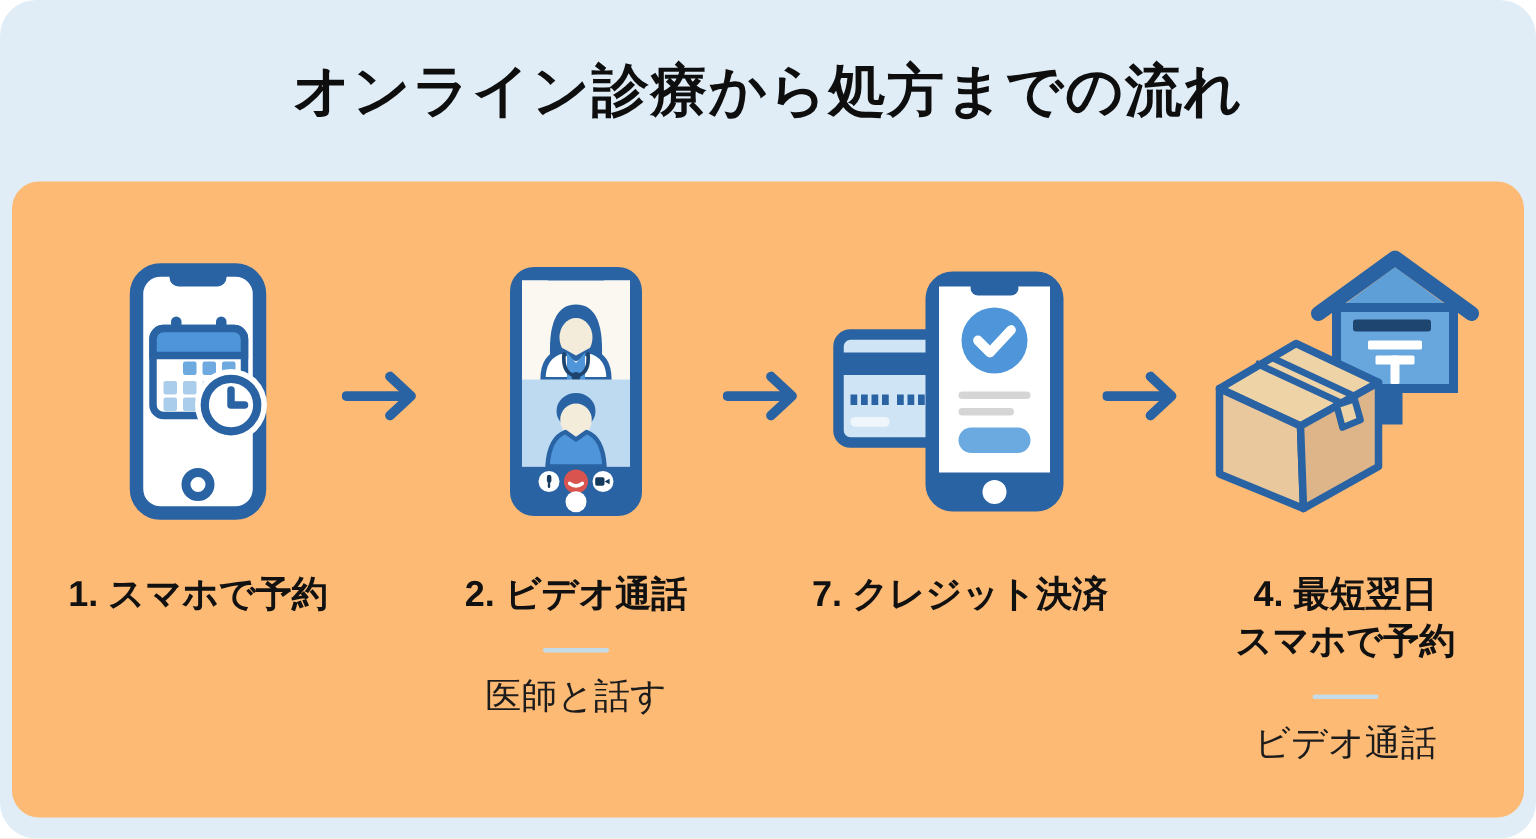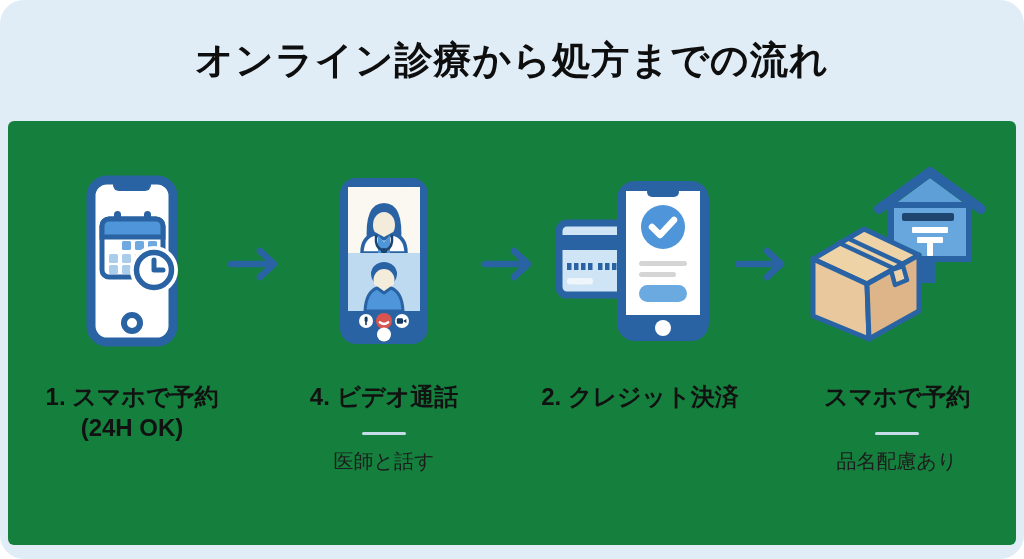--- a/index.html
+++ b/index.html
@@ -4,28 +4,28 @@
 <style>
   * { margin:0; padding:0; box-sizing:border-box; }
   html,body { width:1024px; height:559px; background:#ffffff;
               font-family:"Liberation Sans","DejaVu Sans",sans-serif; }
   .canvas { position:relative; width:1024px; height:559px;
             background:#e0edf7; border-radius:24px; overflow:hidden; }
   .header { position:absolute; top:0; left:0; right:0; height:121px;
             display:flex; align-items:center; justify-content:center; }
   .title  { font-size:38px; font-weight:bold; color:#0e0e0e; letter-spacing:1px; }
   .panel  { position:absolute; left:8px; right:8px; top:121px; bottom:14px;
-            background:#15803d; border-radius:6px; }
+            background:#fdba74; border-radius:18px; }
   .col    { position:absolute; top:0; width:252px; text-align:center;
             transform:translateX(-50%); }
   .col-1 { left:124px; } .col-2 { left:376px; } .col-3 { left:632px; } .col-4 { left:889px; }
   .icon-box { height:226px; display:flex; align-items:flex-end; justify-content:center; }
   .label  { margin-top:34px; font-size:24px; font-weight:bold; color:#111111; line-height:31px; }
   .divider { width:44px; height:3px; background:#c6dbe8; border-radius:2px; margin:20px auto 0; }
-  .subtitle { margin-top:13px; font-size:20px; color:#1c1c1c; }
+  .subtitle { margin-top:13px; font-size:24px; color:#1c1c1c; }
   .arrow { position:absolute; top:126px; }
   .arrow-1 { left:220px; } .arrow-2 { left:474px; } .arrow-3 { left:727px; }
 </style>
 </head>
 <body>
 
 <div class="canvas">
 
   <div class="header">
     <h1 class="title">オンライン診療から処方までの流れ</h1>
@@ -55,21 +55,20 @@
           <g>
             <circle cx="68" cy="95" r="24" fill="#ffffff"></circle>
             <circle cx="68" cy="95" r="17.5" fill="#ffffff" stroke="#2a63a3" stroke-width="5.5"></circle>
             <path d="M68,85 V95 H77" fill="none" stroke="#2a63a3" stroke-width="5" stroke-linecap="round" stroke-linejoin="round"></path>
           </g>
           <circle cx="46" cy="148" r="8" fill="#ffffff" stroke="#2a63a3" stroke-width="6"></circle>
         </svg>
       </div>
       <div class="label">
         <div>1. スマホで予約</div>
-        <div>(24H OK)</div>
       </div>
     </div>
 
     <div class="col col-2">
       <div class="icon-box">
         <svg width="94" height="172" viewBox="0 0 94 172">
           <rect x="3" y="3" width="88" height="166" rx="16" fill="#2a63a3"></rect>
           <rect x="11" y="12" width="72" height="124" fill="#ffffff"></rect>
           <rect x="28" y="8" width="38" height="11" rx="5.5" fill="#2a63a3"></rect>
           <g>
@@ -99,21 +98,21 @@
           </g>
           <g>
             <circle cx="65" cy="146" r="7" fill="#ffffff"></circle>
             <rect x="59.8" y="143.2" width="6.2" height="5.6" rx="1.2" fill="#16395e"></rect>
             <path d="M66,146 l3.4,-1.9 v3.8 z" fill="#16395e"></path>
           </g>
           <circle cx="47" cy="159.5" r="7" fill="#ffffff"></circle>
         </svg>
       </div>
       <div class="label">
-        <div>4. ビデオ通話</div>
+        <div>2. ビデオ通話</div>
       </div>
       <div class="divider"></div>
       <div class="subtitle">医師と話す</div>
     </div>
 
     <div class="col col-3">
       <div class="icon-box">
         <svg width="170" height="172" viewBox="0 0 170 172">
           <g>
             <rect x="4" y="48" width="112" height="72" rx="8" fill="#cfe4f5" stroke="#2a63a3" stroke-width="7"></rect>
@@ -136,21 +135,21 @@
             <circle cx="108" cy="52" r="22" fill="#4e95d9"></circle>
             <path d="M97,52 l8,8 l14,-15" fill="none" stroke="#ffffff" stroke-width="6.5" stroke-linecap="round" stroke-linejoin="round"></path>
             <rect x="84" y="86" width="48" height="5" rx="2.5" fill="#d5d5d5"></rect>
             <rect x="84" y="97" width="37" height="5" rx="2.5" fill="#d5d5d5"></rect>
             <rect x="84" y="110" width="48" height="17" rx="8.5" fill="#6aaae0"></rect>
             <circle cx="108" cy="153" r="8" fill="#ffffff"></circle>
           </g>
         </svg>
       </div>
       <div class="label">
-        <div>2. クレジット決済</div>
+        <div>7. クレジット決済</div>
       </div>
     </div>
 
     <div class="col col-4">
       <div class="icon-box">
         <svg width="180" height="180" viewBox="0 0 180 180">
           <g>
             <path d="M84,40 L123,11 L162,40 Z" fill="#5f9fd8"></path>
             <rect x="84" y="38" width="78" height="54" fill="#68a7de" stroke="#2a63a3" stroke-width="6"></rect>
             <path d="M72,42 L123,5 L174,42" fill="none" stroke="#2a63a3" stroke-width="10" stroke-linecap="round" stroke-linejoin="round"></path>
@@ -166,24 +165,25 @@
             <polygon points="57,62 112,88 60,117 6,92" fill="#eed3a7"></polygon>
             <polygon points="6,92 60,117 62,172 6,149" fill="#e8c89c"></polygon>
             <polygon points="60,117 112,88 112,144 62,172" fill="#ddb588"></polygon>
             <path d="M30,75 L88,102" fill="none" stroke-width="4.5"></path>
             <path d="M40,71 L98,98" fill="none" stroke-width="4.5"></path>
             <polygon points="84,103 96,99 100,113 88,118" fill="#eed3a7" stroke-width="4.5"></polygon>
           </g>
         </svg>
       </div>
       <div class="label">
+        <div>4. 最短翌日</div>
         <div>スマホで予約</div>
       </div>
       <div class="divider"></div>
-      <div class="subtitle">品名配慮あり</div>
+      <div class="subtitle">ビデオ通話</div>
     </div>
 
     <svg class="arrow arrow-1" width="52" height="34" viewBox="0 0 52 34">
       <path d="M3,17 H44" stroke="#2a63a3" stroke-width="6.5" stroke-linecap="round" fill="none"></path>
       <path d="M32,4 L46,17 L32,30" stroke="#2a63a3" stroke-width="6.5" stroke-linecap="round" stroke-linejoin="round" fill="none"></path>
     </svg>
     <svg class="arrow arrow-2" width="52" height="34" viewBox="0 0 52 34">
       <path d="M3,17 H44" stroke="#2a63a3" stroke-width="6.5" stroke-linecap="round" fill="none"></path>
       <path d="M32,4 L46,17 L32,30" stroke="#2a63a3" stroke-width="6.5" stroke-linecap="round" stroke-linejoin="round" fill="none"></path>
     </svg>

